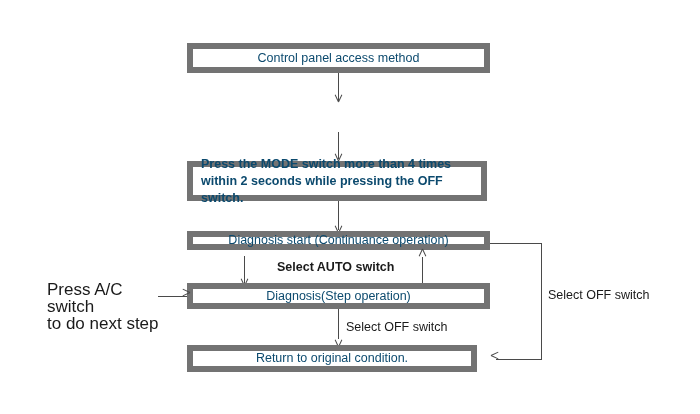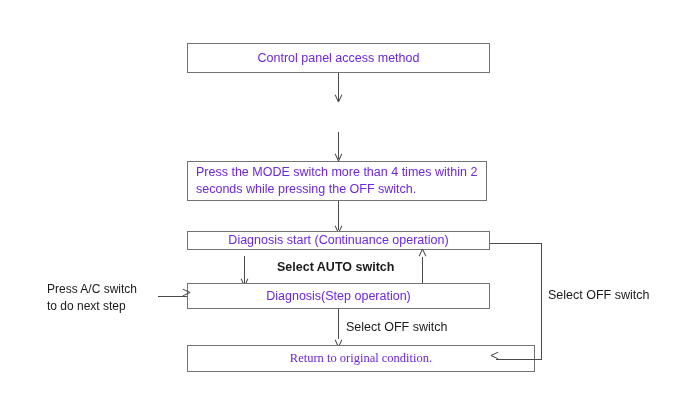--- a/index.html
+++ b/index.html
@@ -14,36 +14,37 @@
     background: #ffffff;
     font-family: "Liberation Sans", sans-serif;
     color: #1a1a1a;
     overflow: hidden;
   }
 
   
   .node {
     position: absolute;
     box-sizing: border-box;
-    border: 1px solid #737373;
+    border: 6px solid #737373;
     background: #ffffff;
     font-size: 12.5px;
     line-height: 17px;
-    color: #6d28d9;
+    color: #0c4a6e;
     display: flex;
     align-items: center;
     justify-content: center;
     text-align: center;
     padding: 0 6px;
   }
   .node.left-align {
     justify-content: flex-start;
     text-align: left;
     padding: 14px 8px;
     align-items: center;
+    font-weight: bold;
   }
   .node .node-text { display: block; }
 
   
   .seg {
     position: absolute;
     background: #4a4a4a;
   }
   .seg.v { width: 1px; }
   .seg.h { height: 1px; }
@@ -77,21 +78,21 @@
   
   .edge-label {
     position: absolute;
     font-size: 12.5px;
     line-height: 17px;
     color: #1a1a1a;
     white-space: pre;
   }
   .note-label {
     position: absolute;
-    font-size: 12px;
+    font-size: 17px;
     line-height: 17px;
     color: #1a1a1a;
     text-align: left;
     white-space: pre-line;
   }
 </style>
 </head>
 <body>
 
 <div id="canvas">
@@ -154,21 +155,21 @@
     </div>
 
   <div class="seg v" style="left:338px; top:309px; height:30px;"></div>
   <div class="arrow down" style="left:338px; top:347px;">
       <i class="b1"></i>
       <i class="b2"></i>
     </div>
 
   <div class="edge-label" style="left:346px; top:319px;">Select OFF switch</div>
 
-  <div class="node" style="left:187px; top:345px; width:348px; height:27px;font-family:Liberation Serif, serif;">
+  <div class="node" style="left:187px; top:345px; width:290px; height:27px;">
     <span class="node-text">Return to original condition.</span>
   </div>
 
   <div class="seg h" style="left:490px; top:243px; width:52px;"></div>
   <div class="seg v" style="left:541px; top:243px; height:116px;"></div>
   <div class="seg h" style="left:496px; top:359px; width:46px;"></div>
   <div class="arrow left" style="left:491px; top:359px;">
       <i class="b1"></i>
       <i class="b2"></i>
     </div>

